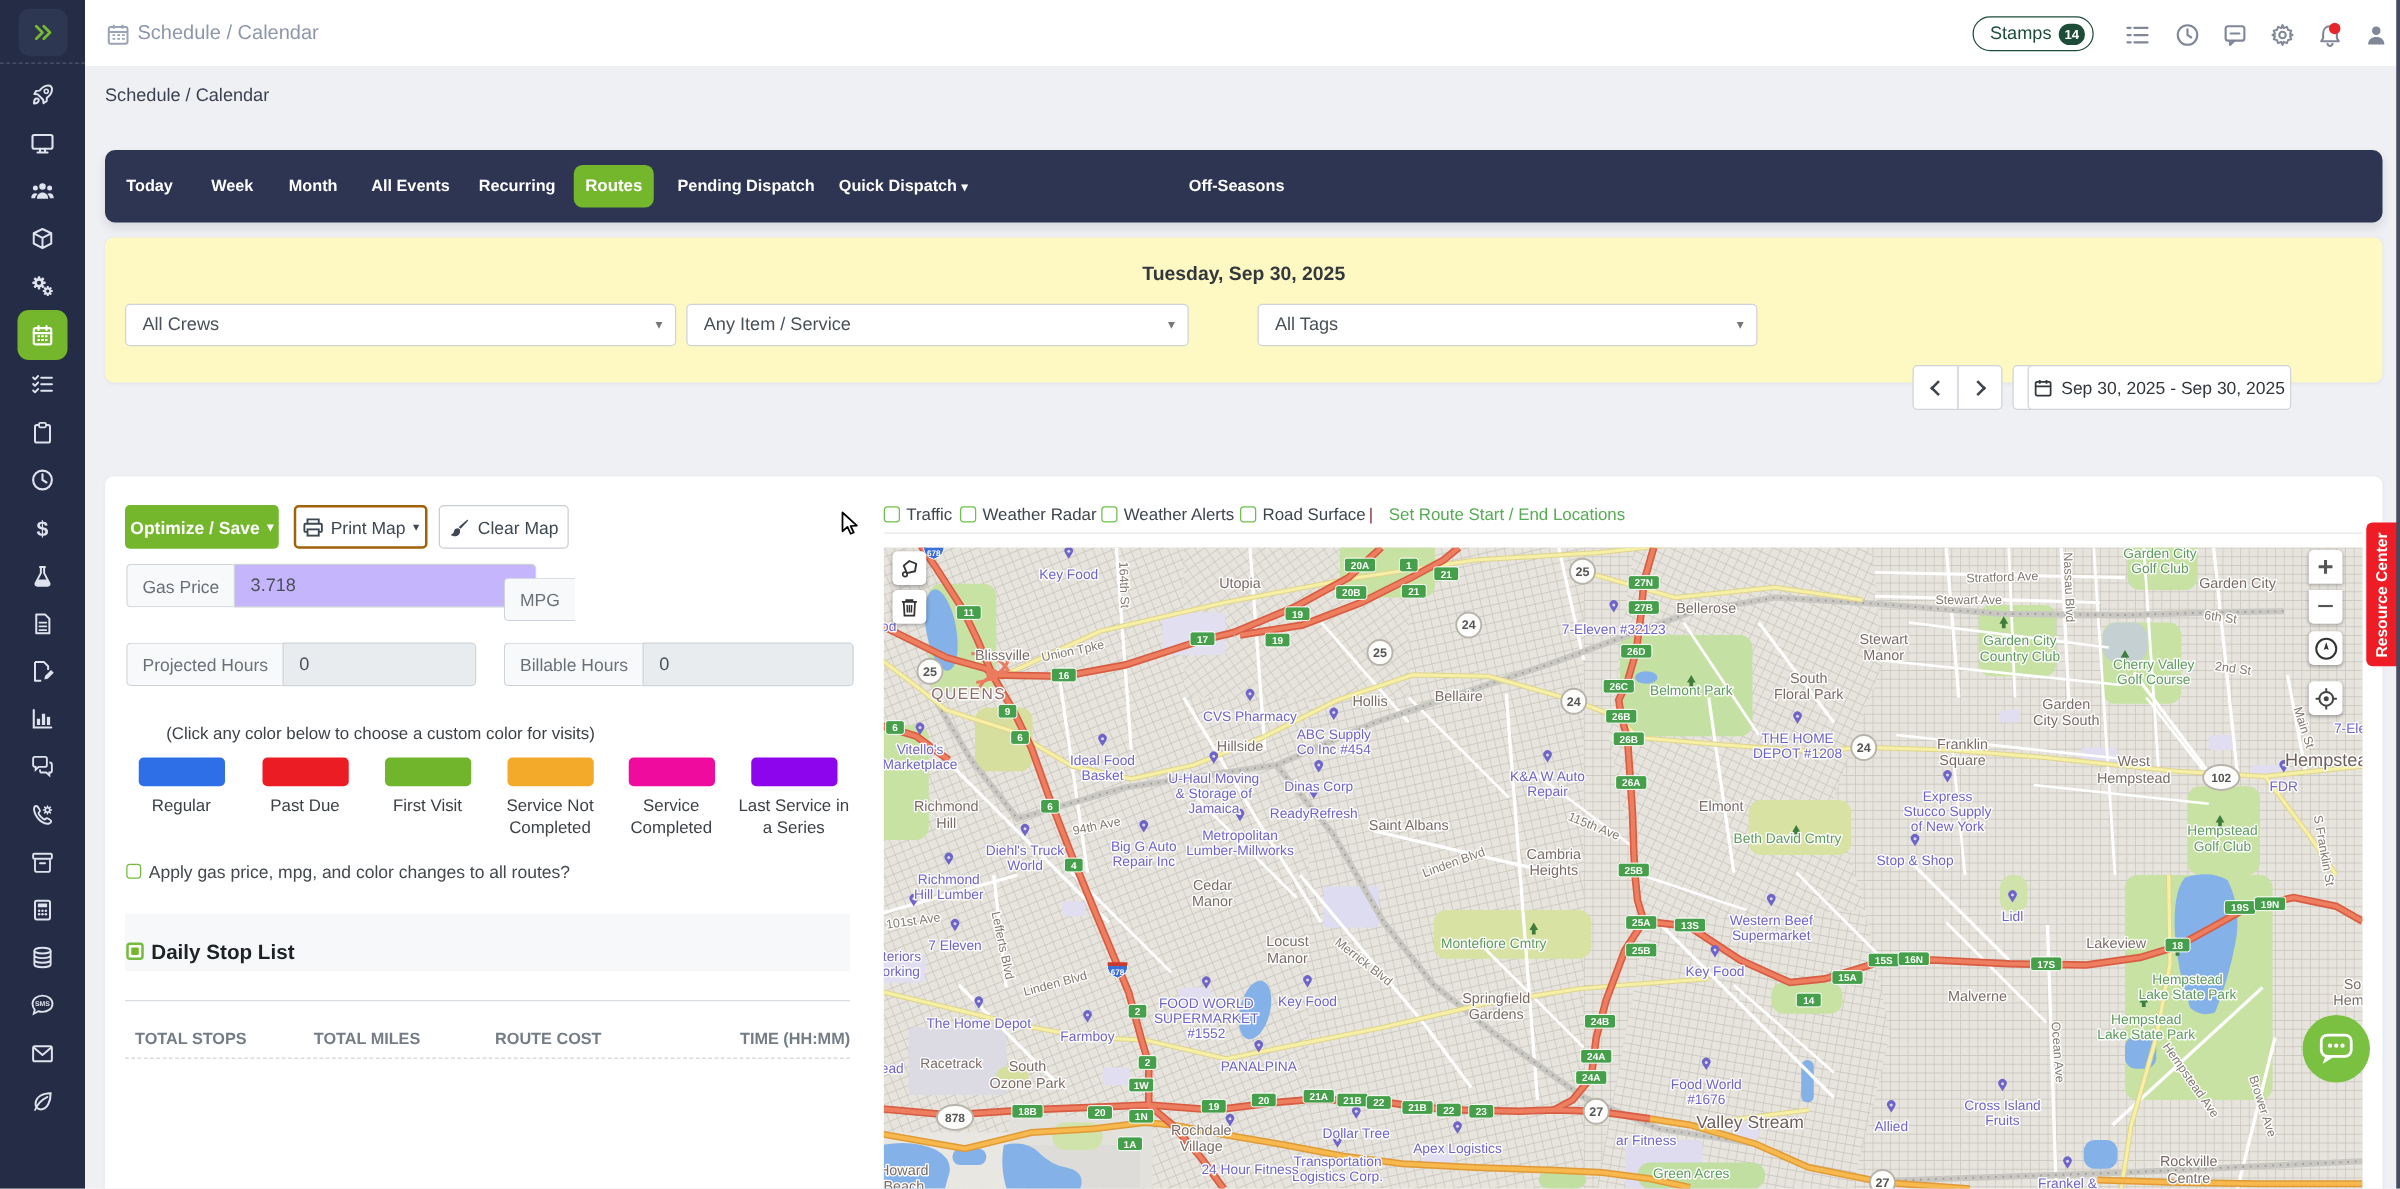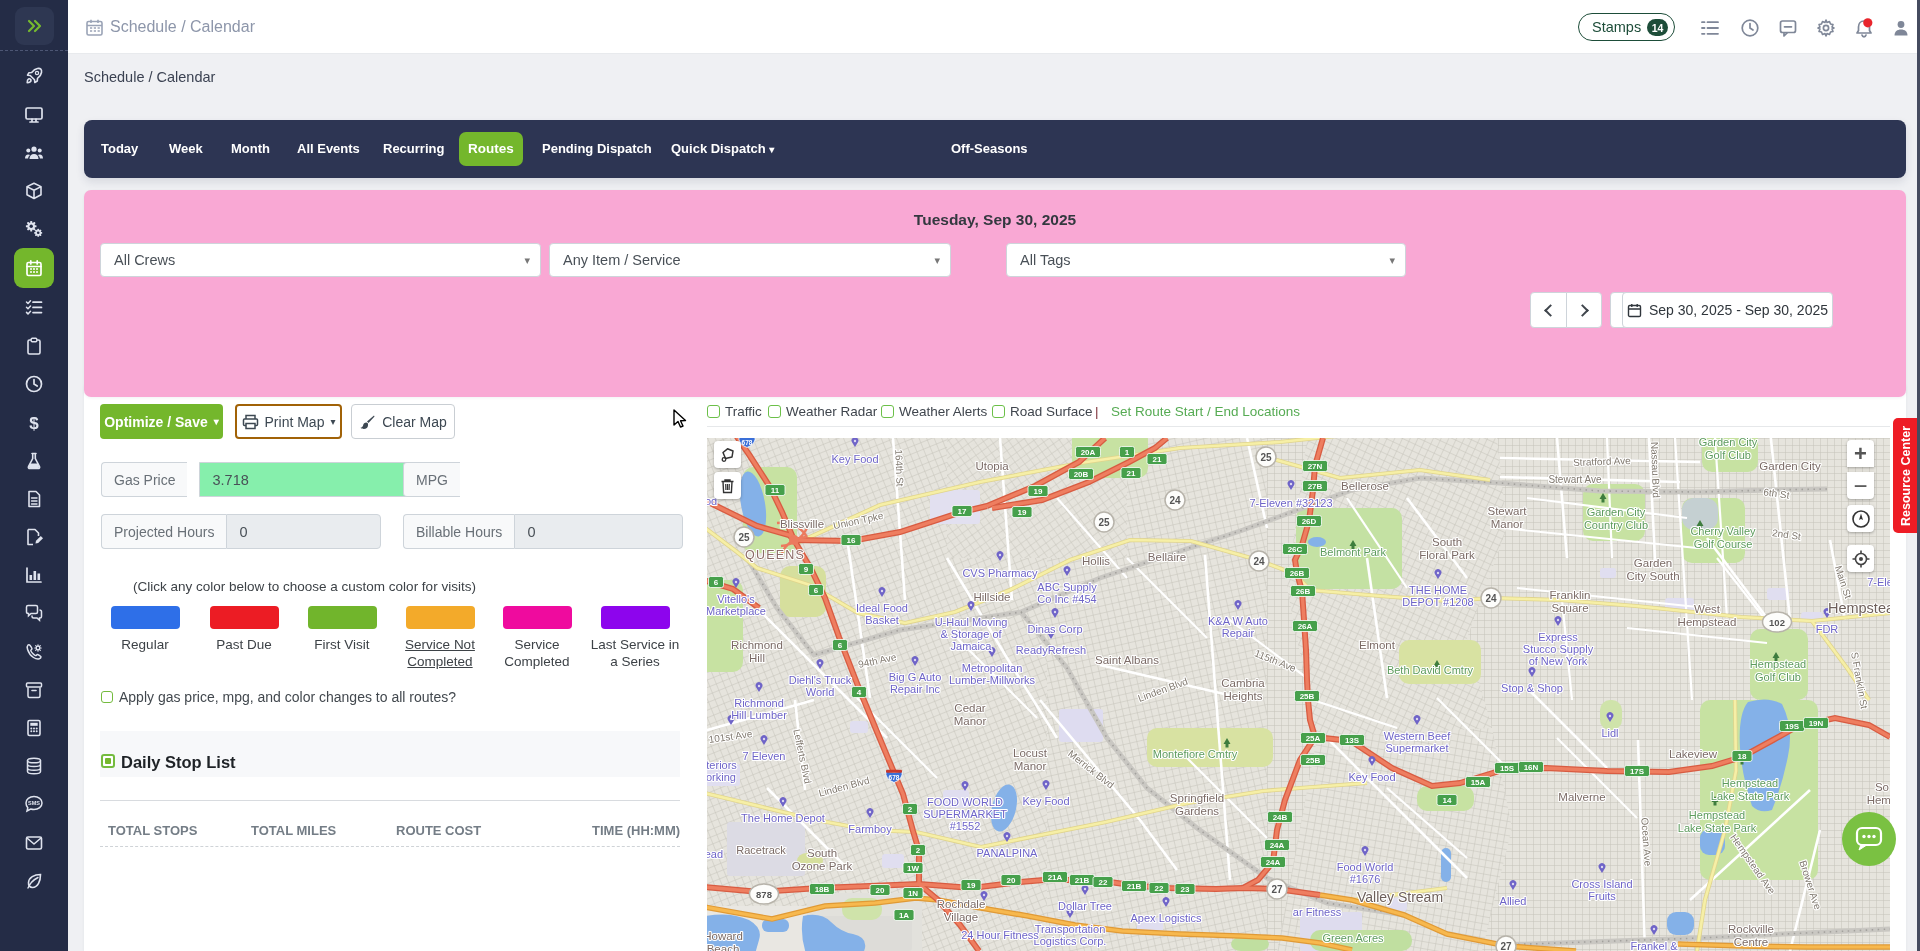--- a/index.html
+++ b/index.html
@@ -17,34 +17,34 @@
 .hico{position:absolute;top:18px;}
 #stamps{position:absolute;left:1510px;top:13px;width:97px;height:28px;border:1.6px solid #1d4d39;border-radius:15px;display:flex;align-items:center;}
 #stamps span{color:#1d4d39;font-size:14.5px;margin-left:13px;}
 #stamps .bdg{position:absolute;right:6px;top:5px;width:21px;height:17px;background:#1d4d39;border-radius:9px;color:#fff;font-size:10.5px;font-weight:bold;display:flex;align-items:center;justify-content:center;}
 
 #crumb{position:absolute;left:84px;top:69px;font-size:14.5px;color:#3b4252;z-index:5;}
 #navbar{position:absolute;left:84px;top:120px;width:1822px;height:58px;background:#2d3553;border-radius:8px;z-index:5;box-shadow:0 4px 8px rgba(40,50,80,.12);}
 .nbtn{position:absolute;top:0;height:58px;line-height:58px;color:#fff;font-size:13px;font-weight:bold;}
 #routesbtn{position:absolute;left:375px;top:12px;width:64px;height:34px;background:#74b72c;border-radius:7px;color:#fff;font-size:13.5px;font-weight:bold;text-align:center;line-height:34px;}
 
-#fcard{position:absolute;left:84px;top:190px;width:1822px;height:207px;background:#f9a8d4;border-radius:7px;z-index:5;box-shadow:0 1px 3px rgba(40,50,80,.06);}
+#fcard{position:absolute;left:84px;top:190px;width:1822px;height:116px;background:#fef9c3;border-radius:7px;z-index:5;box-shadow:0 1px 3px rgba(40,50,80,.06);}
 #fdate{position:absolute;left:0;top:21px;width:1822px;text-align:center;font-size:15.5px;font-weight:bold;color:#33383f;}
 .sel{position:absolute;top:53px;height:34px;background:#fff;border:1px solid #ced4da;border-radius:4px;font-size:14.5px;color:#495057;line-height:32px;padding-left:13px;}
 .sel .car{position:absolute;right:10px;top:0;color:#777;font-size:11px;}
 .navg{position:absolute;top:102px;height:36px;background:#fff;border:1px solid #ced4da;display:flex;align-items:center;justify-content:center;color:#555;font-size:17px;}
 
 #mcard{position:absolute;left:84px;top:381px;width:1822px;height:570px;background:#fff;border-radius:7px 7px 0 0;z-index:4;box-shadow:0 1px 3px rgba(40,50,80,.06);}
 .btn{position:absolute;border-radius:4px;font-size:14px;display:flex;align-items:center;justify-content:center;}
 #optbtn{left:16px;top:23px;width:123px;height:35px;background:#74b72c;color:#fff;font-weight:bold;}
 #printbtn{left:151px;top:23px;width:107px;height:35px;border:2px solid #a16207;color:#3d4852;}
 #clearbtn{left:267px;top:23px;width:104px;height:35px;border:1px solid #c9ced3;color:#3d4852;}
 .igrp{position:absolute;height:35px;display:flex;}
 .igrp .lab{height:35px;background:#f8f9fa;border:1px solid #ced4da;border-right:none;border-radius:4px 0 0 4px;color:#697077;font-size:14px;display:flex;align-items:center;padding:0 12px;}
-.igrp .val{height:35px;background:#86efac;border:1px solid #ced4da;border-radius:0 4px 4px 0;color:#495057;font-size:14.5px;display:flex;align-items:center;padding:0 12px;flex:1;}
+.igrp .val{height:35px;background:#c4b5fd;border:1px solid #ced4da;border-radius:0 4px 4px 0;color:#495057;font-size:14.5px;display:flex;align-items:center;padding:0 12px;flex:1;}
 .igrp .dis{background:#e9ecef;}
 #clicknote{position:absolute;left:17px;top:198px;font-size:13.5px;color:#3d4247;margin-left:32px;}
 .sw{position:absolute;top:225px;width:69px;height:23px;border-radius:4px;}
 .swl{position:absolute;top:255px;width:110px;text-align:center;font-size:13.5px;color:#3d4247;line-height:17px;}
 .ckb{position:absolute;width:12px;height:12px;border:1.6px solid #74bb3e;border-radius:3px;background:#fff;}
 #applylab{position:absolute;left:35px;top:308px;font-size:14px;color:#42484e;}
 #dsl{position:absolute;left:16px;top:350px;width:580px;height:46px;background:#f7f8fa;display:flex;align-items:center;}
 #dslhr{position:absolute;left:16px;top:419px;width:580px;border-top:1px solid #d8dbdf;}
 .th{position:absolute;top:442px;font-size:13px;font-weight:bold;color:#747d86;}
 #thdash{position:absolute;left:16px;top:465px;width:580px;border-top:1.5px dashed #cfd3d7;}
@@ -317,21 +317,21 @@
   <div class="btn" id="optbtn">Optimize / Save <span style="font-size:10px;margin-left:6px;">▾</span></div>
   <div class="btn" id="printbtn"><svg width="17" height="16" viewBox="0 0 17 16" style="margin-right:6px;">
         <path d="M4,5 L4,1.5 L13,1.5 L13,5" fill="none" stroke="#3d4852" stroke-width="1.5"></path>
         <rect x="1.5" y="5" width="14" height="6.5" rx="1" fill="none" stroke="#3d4852" stroke-width="1.5"></rect>
         <rect x="4" y="9.5" width="9" height="5" fill="#fff" stroke="#3d4852" stroke-width="1.5"></rect>
       </svg>Print Map <span style="font-size:10px;margin-left:6px;">▾</span></div>
   <div class="btn" id="clearbtn"><svg width="17" height="16" viewBox="0 0 17 16" style="margin-right:6px;">
         <path d="M15,1.5 L8,7.5 L9.5,9 L15.5,2.5 Z" fill="#3d4852"></path>
         <path d="M7.5,8.5 C5.5,8.5 4.5,9.5 4.2,11 C4,12.5 3,13.5 1.5,13.8 C3,15.2 6,15.5 7.8,14 C9.2,12.8 9.3,10.5 8.8,9.3 Z" fill="#3d4852"></path>
       </svg>Clear Map</div>
-  <div class="igrp" style="left:17px;top:81px;width:328px;gap:12px;">
+  <div class="igrp" style="left:17px;top:70px;width:328px;">
       <div class="lab">Gas Price</div>
       <div class="val">3.718</div>
     </div>
   <div class="igrp" style="left:319px;top:81px;width:280px;">
       <div class="lab">MPG</div>
     </div>
   <div class="igrp" style="left:17px;top:133px;width:280px;">
       <div class="lab">Projected Hours</div>
       <div class="val dis">0</div>
     </div>
@@ -342,21 +342,21 @@
   <div id="clicknote">(Click any color below to choose a custom color for visits)</div>
   <div class="sw" style="left:27px;background:#2e6fe8;"></div>
   <div class="sw" style="left:126px;background:#ec1c24;"></div>
   <div class="sw" style="left:224px;background:#71b52c;"></div>
   <div class="sw" style="left:322px;background:#f3aa2a;"></div>
   <div class="sw" style="left:419px;background:#ef0b9e;"></div>
   <div class="sw" style="left:517px;background:#8d05ed;"></div>
   <div class="swl" style="left:6px;">Regular</div>
   <div class="swl" style="left:105px;">Past Due</div>
   <div class="swl" style="left:203px;">First Visit</div>
-  <div class="swl" style="left:301px;text-decoration:underline;">Service Not Completed</div>
+  <div class="swl" style="left:301px;">Service Not Completed</div>
   <div class="swl" style="left:398px;">Service Completed</div>
   <div class="swl" style="left:496px;">Last Service in<br>a Series</div>
   <div class="ckb" style="left:17px;top:310px;"></div>
   <div id="applylab">Apply gas price, mpg, and color changes to all routes?</div>
   <div id="dsl"></div>
     <div style="position:absolute;left:17px;top:373px;width:14px;height:14px;border:2px solid #74bb3e;border-radius:3px;background:#fff;">
       <div style="position:absolute;left:2px;top:2px;width:6px;height:6px;background:#74b72c;border-radius:1px;"></div>
     </div>
     <b style="position:absolute;left:37px;top:372px;font-size:16.5px;color:#1e2226;">Daily Stop List</b>
   <div id="dslhr"></div>

